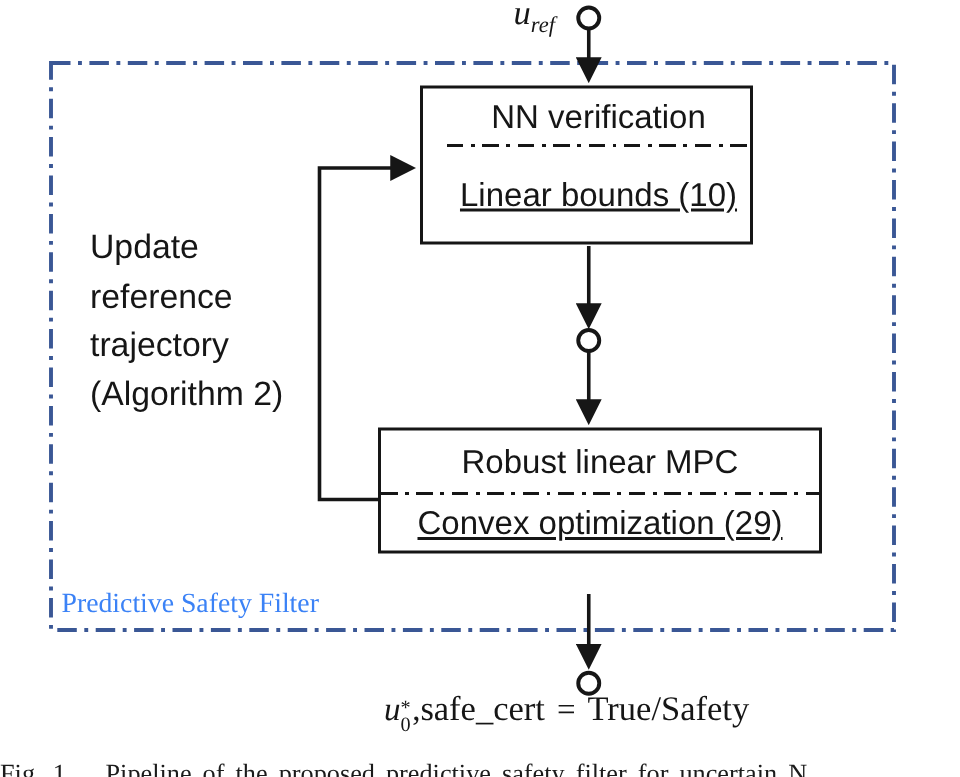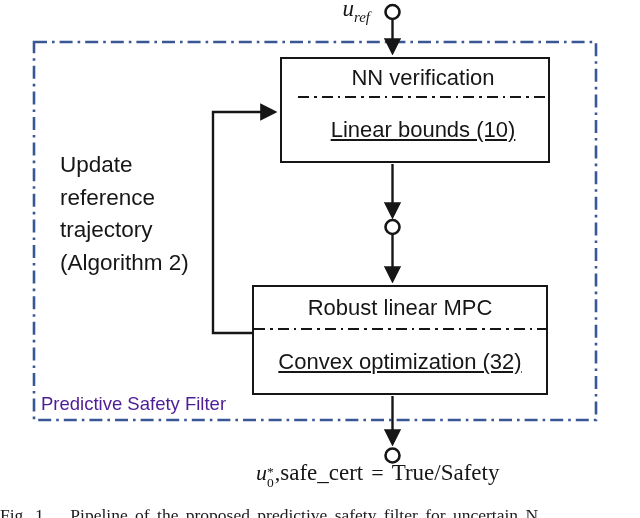--- a/index.html
+++ b/index.html
@@ -7,22 +7,22 @@
     position:relative;width:640px;height:518px;background:#ffffff;
     overflow:hidden;font-family:"Liberation Sans",sans-serif;color:#161616;
   }
   #connectors{position:absolute;left:0;top:0;width:640px;height:518px;z-index:1;}
 
   
   .algo-box{
     position:absolute;z-index:2;background:#ffffff;border:2.6px solid #161616;
     display:flex;flex-direction:column;box-sizing:border-box;
   }
-  #nn-box{left:280px;top:57px;width:270px;height:106px;padding-left:16px;}
-  #mpc-box{left:252px;top:285px;width:296px;height:110px;}
+  #nn-box{left:280px;top:57px;width:222px;height:106px;padding-left:16px;}
+  #mpc-box{left:252px;top:285px;width:296px;height:84px;}
   .box-title,.box-sub{
     display:flex;align-items:center;justify-content:center;
     font-size:22px;line-height:22px;color:#161616;white-space:nowrap;
   }
   #nn-box .box-title{height:37px;}
   #mpc-box .box-title{height:41px;}
   .box-sub{flex:1;text-decoration:underline;}
   .dashdot-divider{
     height:2.4px;width:100%;
     background:repeating-linear-gradient(to right,
@@ -34,21 +34,21 @@
   .floating{position:absolute;z-index:3;white-space:nowrap;}
   #uref-label{
     left:306px;top:-4px;width:64px;text-align:right;
     font-family:"Liberation Serif",serif;font-style:italic;font-size:23px;
   }
   #uref-label sub{font-size:15px;}
   #psf-label{left:407px;top:213px;font-size:22px;}
   #feedback-note{
     left:60px;top:149px;font-size:22.5px;line-height:32.5px;white-space:pre-line;
   }
-  #filter-label{left:41px;top:393px;font-size:18.5px;color:#4c1d95;}
+  #filter-label{left:41px;top:393px;font-size:18.5px;color:#3b82f6;font-family:Liberation Serif, serif;}
 
   
   #output-expr{
     left:256px;top:460px;display:flex;align-items:baseline;
     font-family:"Liberation Serif",serif;font-size:22px;
   }
   #output-expr .mathvar{font-style:italic;}
   .supsub{
     display:inline-flex;flex-direction:column;align-items:flex-start;
     font-size:13.5px;line-height:11px;vertical-align:middle;
@@ -99,21 +99,21 @@
   <div id="nn-box" class="algo-box">
     <div class="box-title">NN verification</div>
     <div class="dashdot-divider"></div>
     <div class="box-sub">Linear bounds (10)</div>
   </div>
 
 
   <div id="mpc-box" class="algo-box">
     <div class="box-title">Robust linear MPC</div>
     <div class="dashdot-divider"></div>
-    <div class="box-sub">Convex optimization (32)</div>
+    <div class="box-sub">Convex optimization (29)</div>
   </div>
 
   <div id="feedback-note" class="floating">Update
 reference
 trajectory
 (Algorithm 2)</div>
 
   <div id="filter-label" class="floating">Predictive Safety Filter</div>
 
   <div id="output-expr" class="floating">

